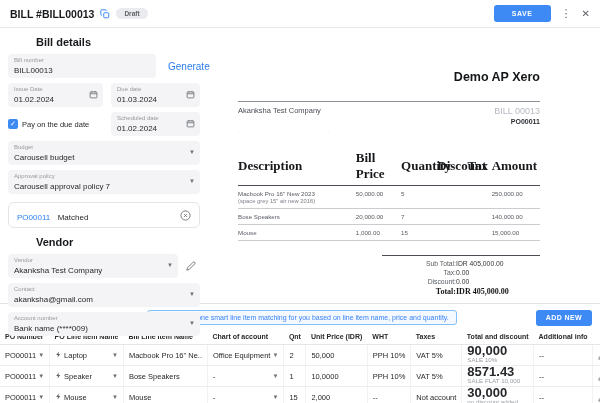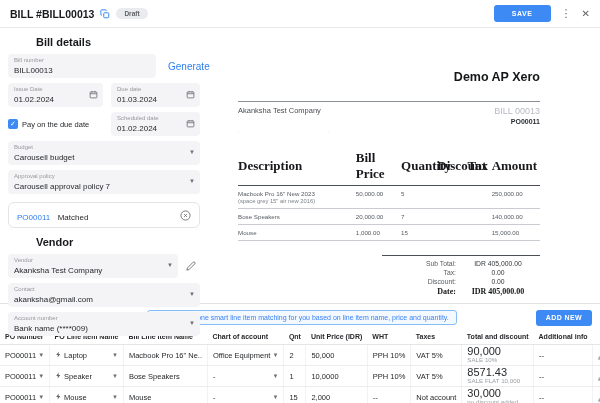--- a/index.html
+++ b/index.html
@@ -73,21 +73,21 @@
   .doc-table th { font-family:"Liberation Serif", serif; font-weight:bold; font-size:13px;
     color:#17191c; text-align:left; padding:2px 0 3px; border-bottom:1.2px solid #4a4f55; }
   .doc-table td { font-size:6.2px; color:#565b61; padding:4px 2px 4px 0;
     border-bottom:1px solid #c9cdd2; vertical-align:top; }
   .doc-desc2 { font-size:5.8px; color:#7c8187; margin-top:1px; }
 
   .doc-totals { width:158px; margin-left:auto; margin-top:14px;
     border-top:1px solid #4a4f55; padding-top:4px; }
   .tot-row { display:flex; justify-content:flex-end; align-items:baseline; margin-bottom:2px; }
   .tot-label { font-size:6.8px; color:#565b61; }
-  .tot-val { width:84px; text-align:center; font-size:6.8px; color:#33373c; }
+  .tot-val { width:84px; text-align:left; font-size:6.8px; color:#33373c; }
   .tot-bold .tot-label, .tot-bold .tot-val { font-family:"Liberation Serif", serif;
     font-weight:bold; font-size:8px; color:#141618; }
 
   
   .li-section { height:100px; border-top:1px solid #e0e2e5; }
   .li-head { height:27px; display:flex; align-items:center; padding:0 8px; }
   .li-title { font-size:9.5px; font-weight:bold; color:#17191c; }
   .collapse-ic { margin-left:5px; display:flex; cursor:pointer; }
   .banner-wrap { flex:1; display:flex; justify-content:center; }
   .banner { border:1px solid #85bdf8; background:#f3f9ff; color:#3b82f6; font-size:7px;
@@ -104,21 +104,21 @@
   .li-table td { font-size:7.5px; color:#26282b; padding:2px 5px; height:18px;
     border-bottom:1px solid #ececee; border-right:1px solid #f1f2f4; white-space:nowrap;
     overflow:hidden; vertical-align:middle; }
   .li-table td:last-child { border-right:none; }
   .cellflex { display:flex; align-items:center; justify-content:space-between; gap:2px; }
   .cell-chev { font-size:6px; color:#6d7075; flex-shrink:0; }
   .li-icon { display:flex; margin-right:2px; flex-shrink:0; }
   .cell-left { display:flex; align-items:flex-start; overflow:hidden; }
   .blue-txt { color:#54a0e8; }
   .muted { color:#9aa0a6; }
-  .tot-cell-main { font-size:11px; line-height:8px; }
+  .tot-cell-main { font-size:13px; line-height:8px;font-weight:bold; }
   .tot-cell-sub { font-size:6.2px; color:#9aa0a6; line-height:7px; margin-top:1px; }
   .act-cell { display:flex; align-items:center; justify-content:flex-end; gap:9px; padding-right:4px; }
   .act-ic { display:flex; cursor:pointer; }
 </style>
 </head>
 <body>
 
 <div class="topbar">
   <div class="tb-left">
     <span class="tb-title">BILL #BILL00013</span>
@@ -331,21 +331,21 @@
           </div>
         <div class="tot-row">
             <span class="tot-label">Tax:</span>
             <span class="tot-val">0.00</span>
           </div>
         <div class="tot-row">
             <span class="tot-label">Discount:</span>
             <span class="tot-val">0.00</span>
           </div>
         <div class="tot-row tot-bold">
-            <span class="tot-label">Date:</span>
+            <span class="tot-label">Total:</span>
             <span class="tot-val">IDR  405,000.00</span>
           </div>
       </div>
     </div>
   </div>
 </div>
 
 <div class="li-section">
   <div class="li-head">
     <span class="li-title">Line items</span>

